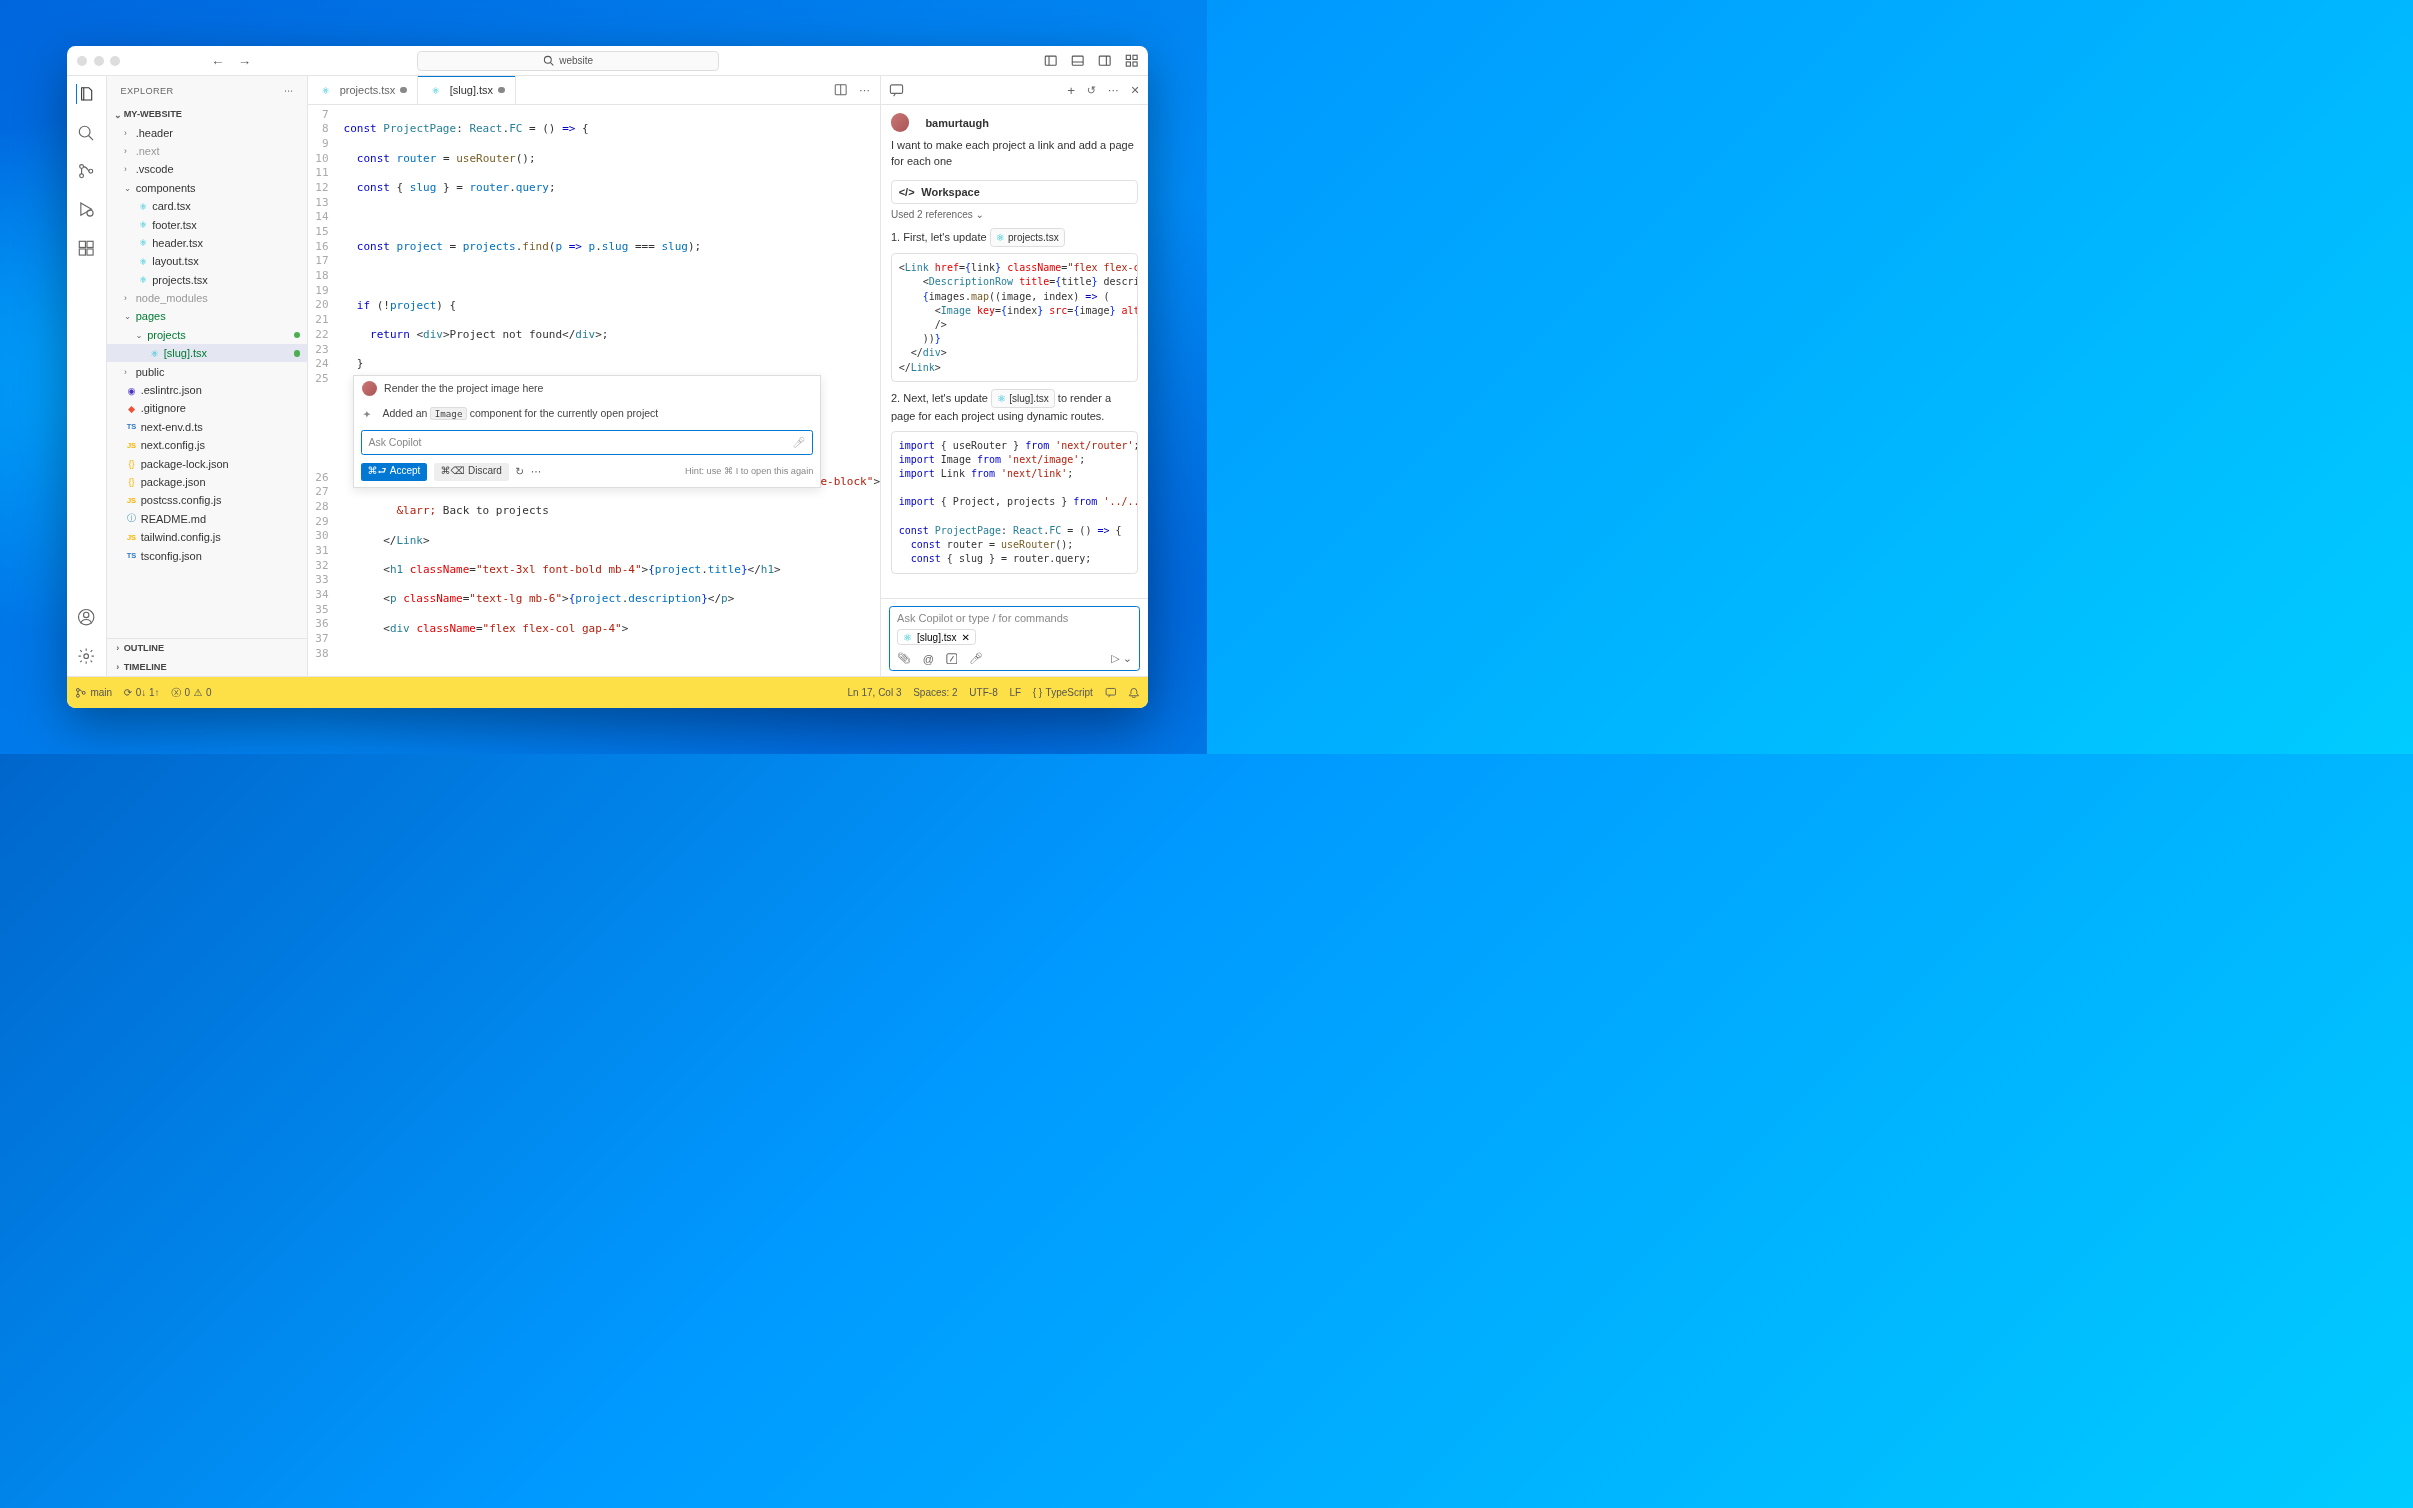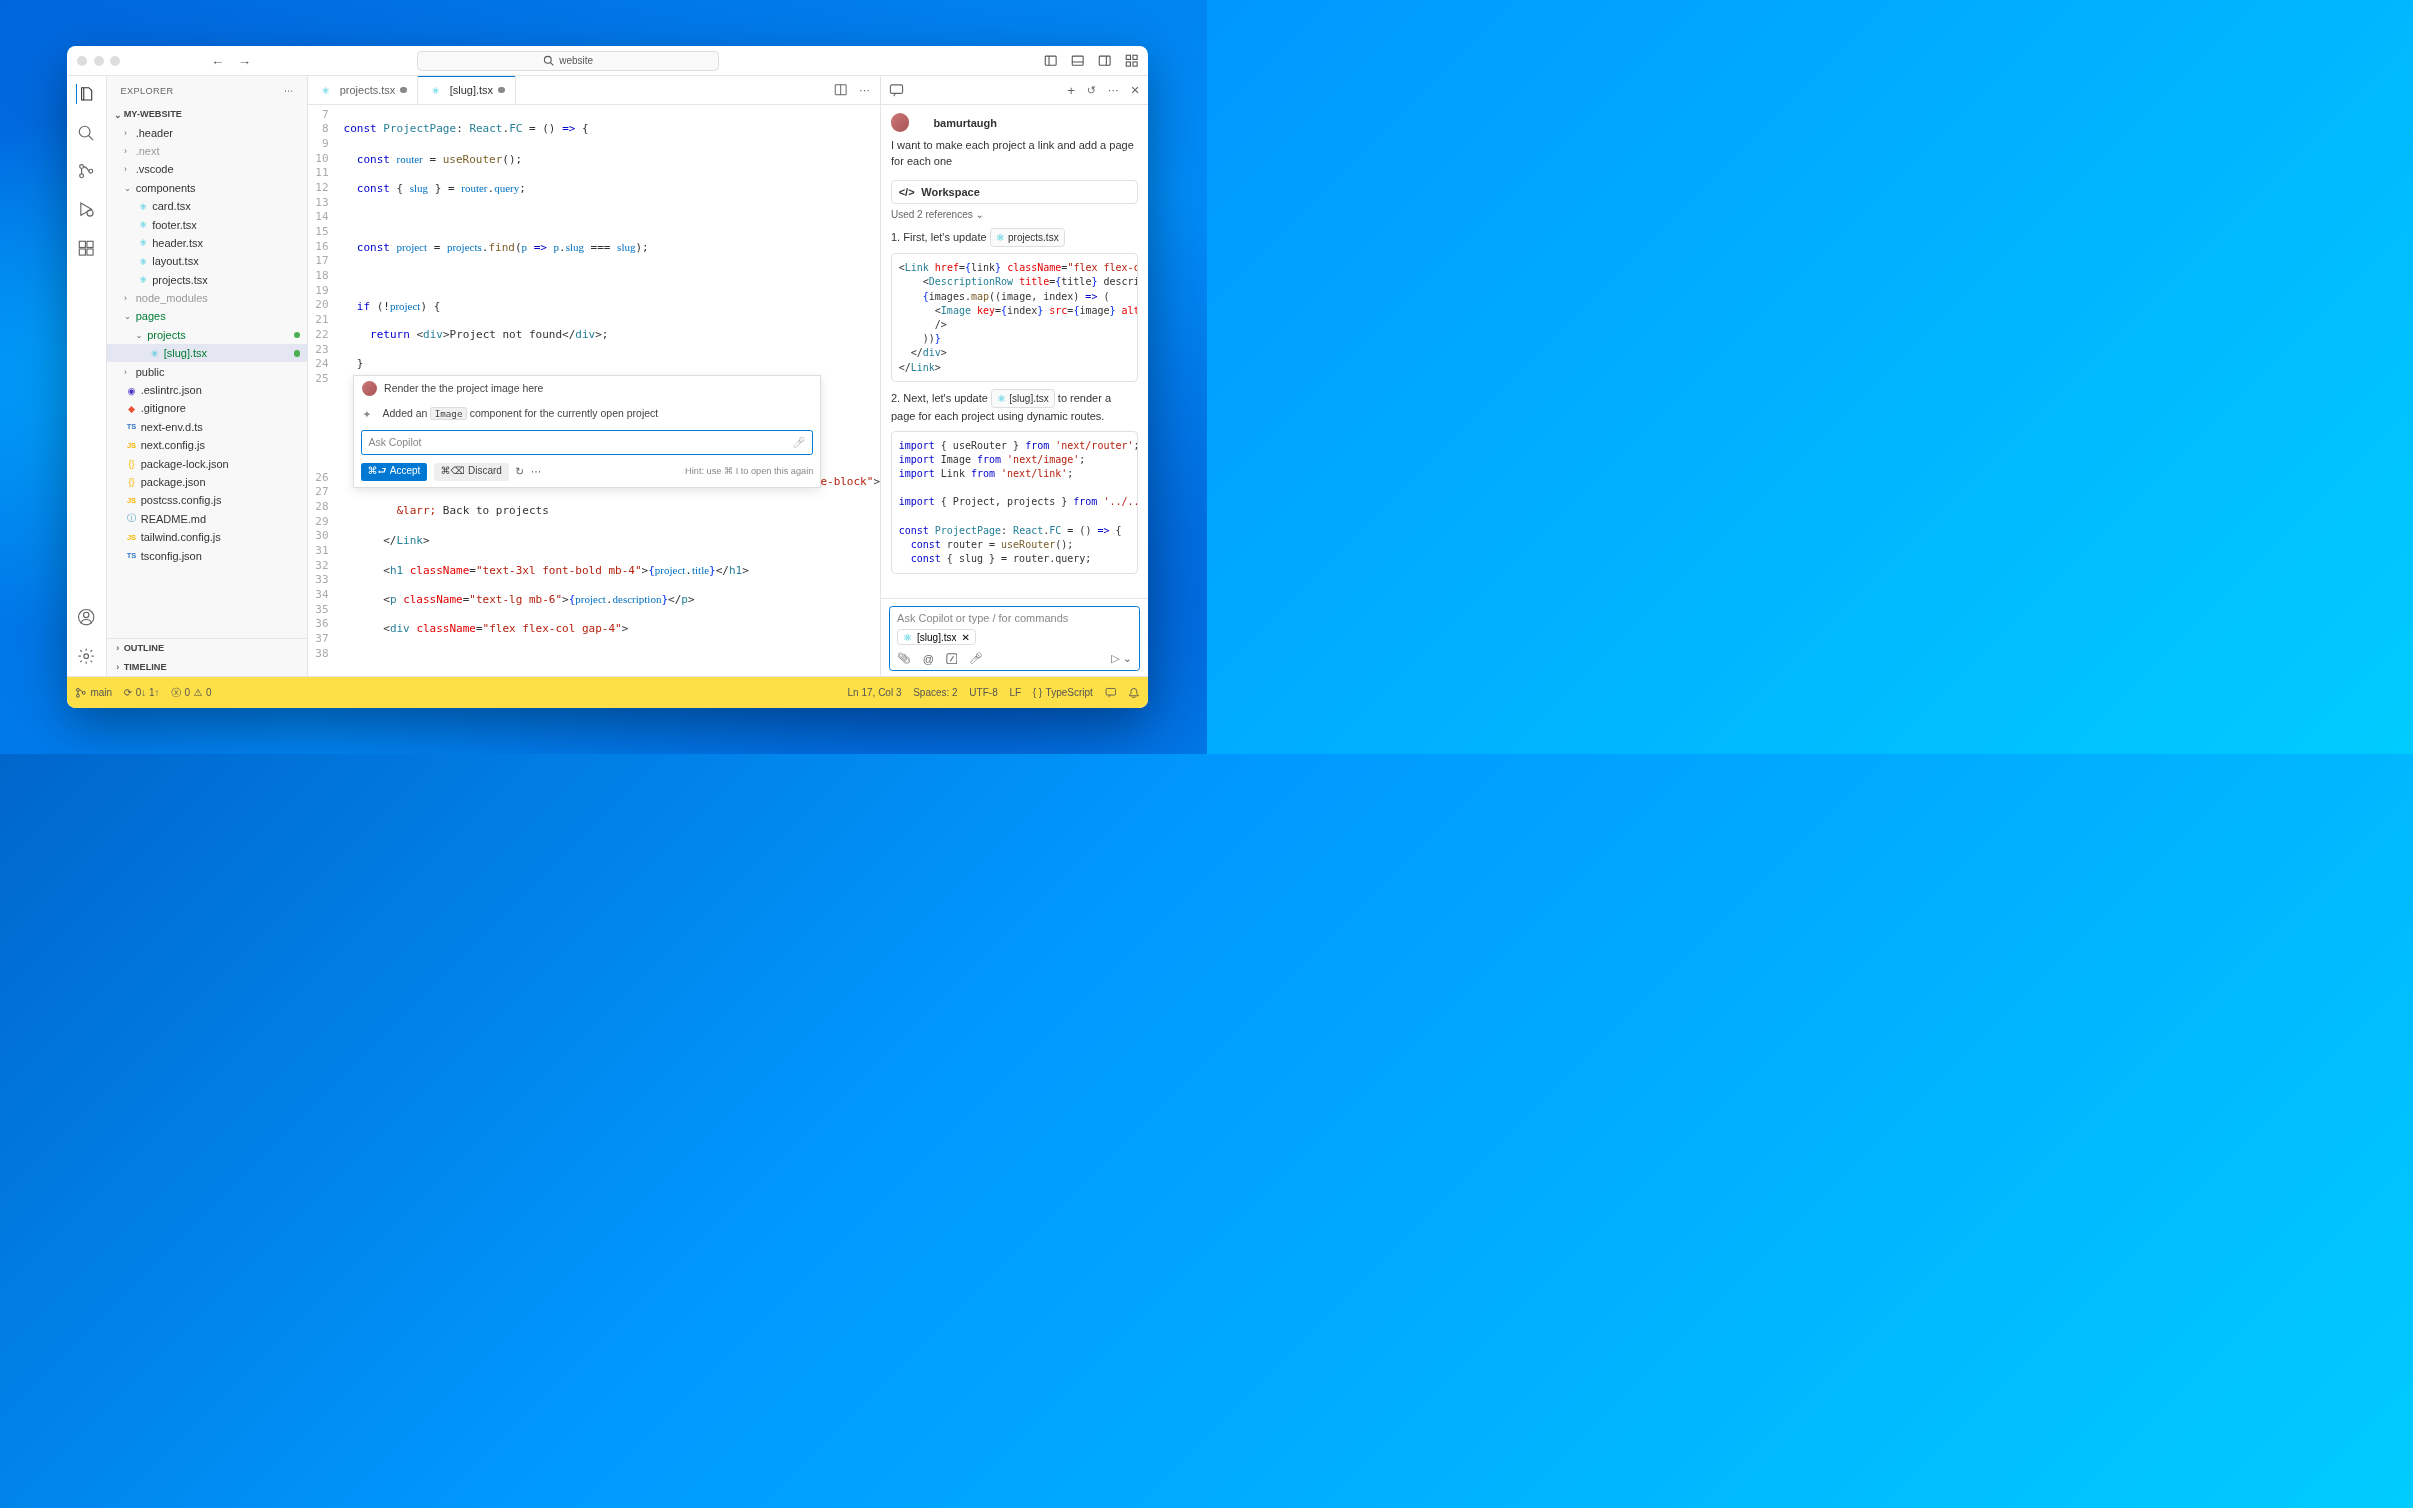--- a/index.html
+++ b/index.html
@@ -173,21 +173,21 @@
   padding-right: 15px;
   user-select: none;
   padding-top: 2.5px;
 }
 .gutter div { height: 14.7px; }
 .code { flex: 1; padding-top: 2.5px; white-space: pre; color: #333; position: relative; }
 .code-line { height: 14.7px; }
 .k-keyword { color: #0000cc; }
 .k-type { color: #267f99; }
 .k-func { color: #795e26; }
-.k-var { color: #0070c1; font-family: Liberation Serif, serif; }
+.k-var { color: #0070c1; }
 .k-str { color: #b5200d; }
 .k-attr { color: #e50000; }
 .k-tag { color: #267f99; }
 .k-brace { color: #0431fa; }
 .k-entity { color: #b5200d; }
 .inline-chat {
   position: absolute;
   left: 45px;
   right: 59px;
   top: 270px;
@@ -219,21 +219,21 @@
   height: 29px;
   display: flex;
   align-items: center;
   padding: 0 8.4px;
   gap: 10px;
   color: #666;
   border-bottom: 0.8px solid #e5e5e5;
 }
 .chat-head-right { margin-left: auto; display: flex; gap: 11.7px; align-items:center; }
 .chat-body { flex: 1; overflow-y: auto; padding: 8.4px 10px; font-size: 11px; color: #333; }
-.chat-user { display: flex; align-items: center; gap: 24px; font-weight: 600; margin-bottom: 5px; }
+.chat-user { display: flex; align-items: center; gap: 16px; font-weight: 600; margin-bottom: 5px; }
 .chat-avatar { width: 18.4px; height: 18.4px; border-radius: 50%; background: linear-gradient(135deg,#c77,#a55); }
 .chat-msg { line-height: 1.5; margin-bottom: 10px; }
 .workspace-badge {
   display: flex; align-items: center; gap: 6.7px;
   border: 0.8px solid #e0e0e0; border-radius: 4.2px;
   padding: 5px 6.7px; margin-bottom: 5px; font-weight: 600;
 }
 .used-refs { color: #666; font-size: 10px; margin-bottom: 8.4px; cursor:pointer; }
 .step-text { margin-bottom: 6.7px; line-height: 1.5; }
 .pill {

